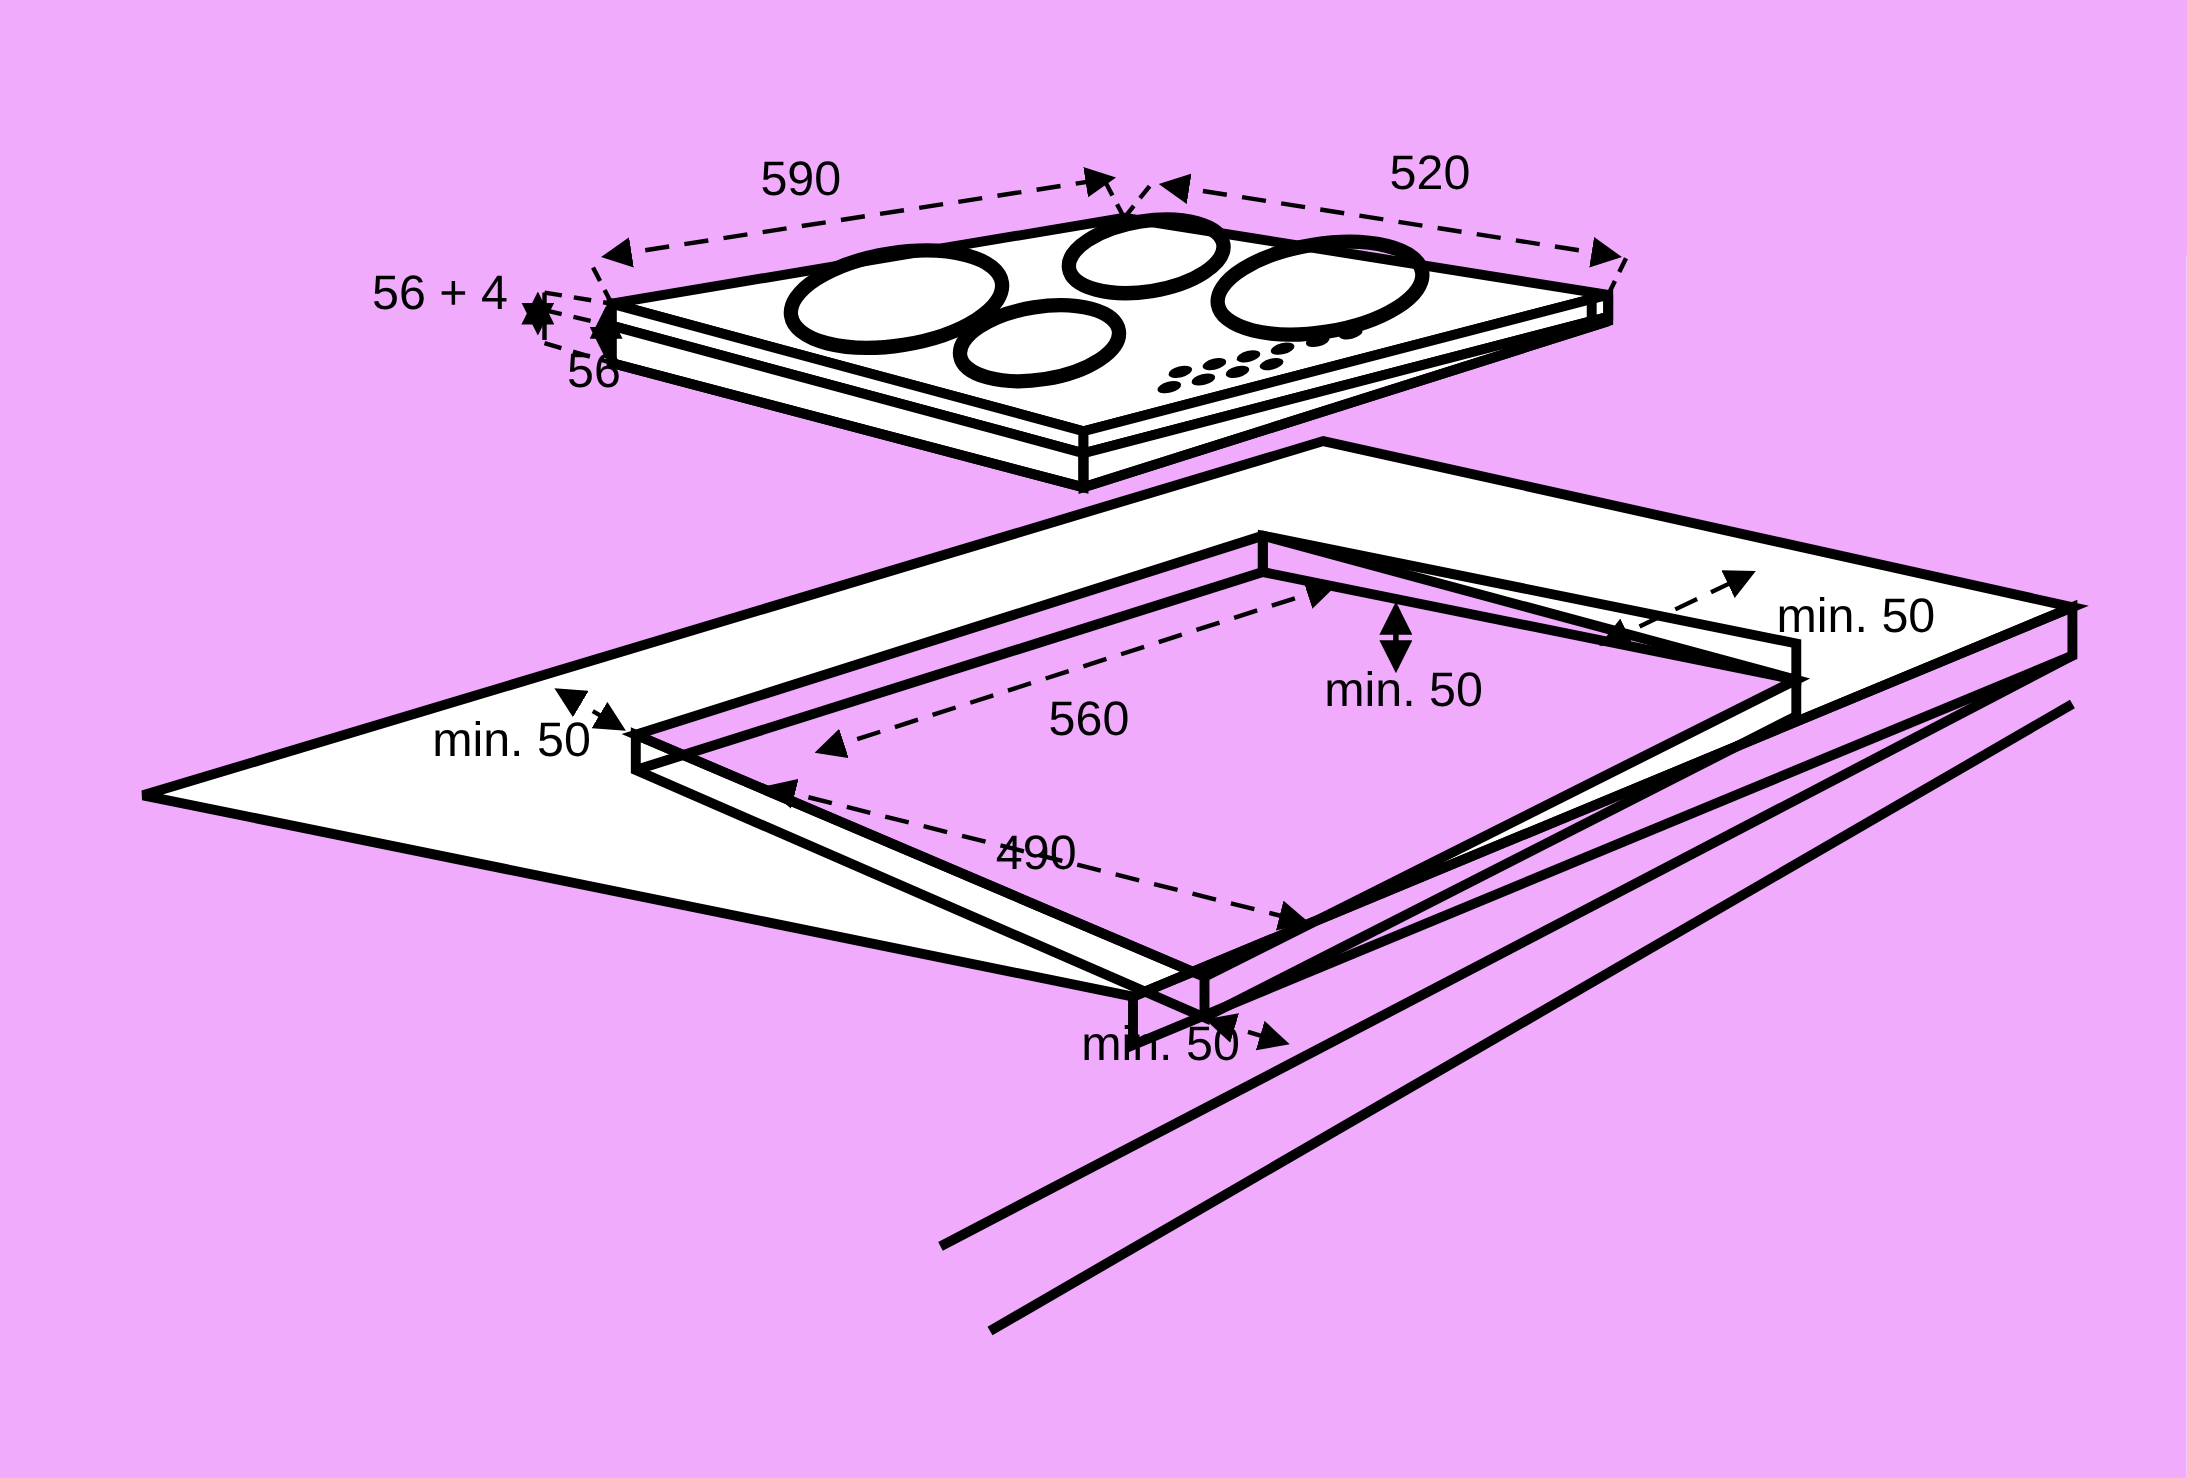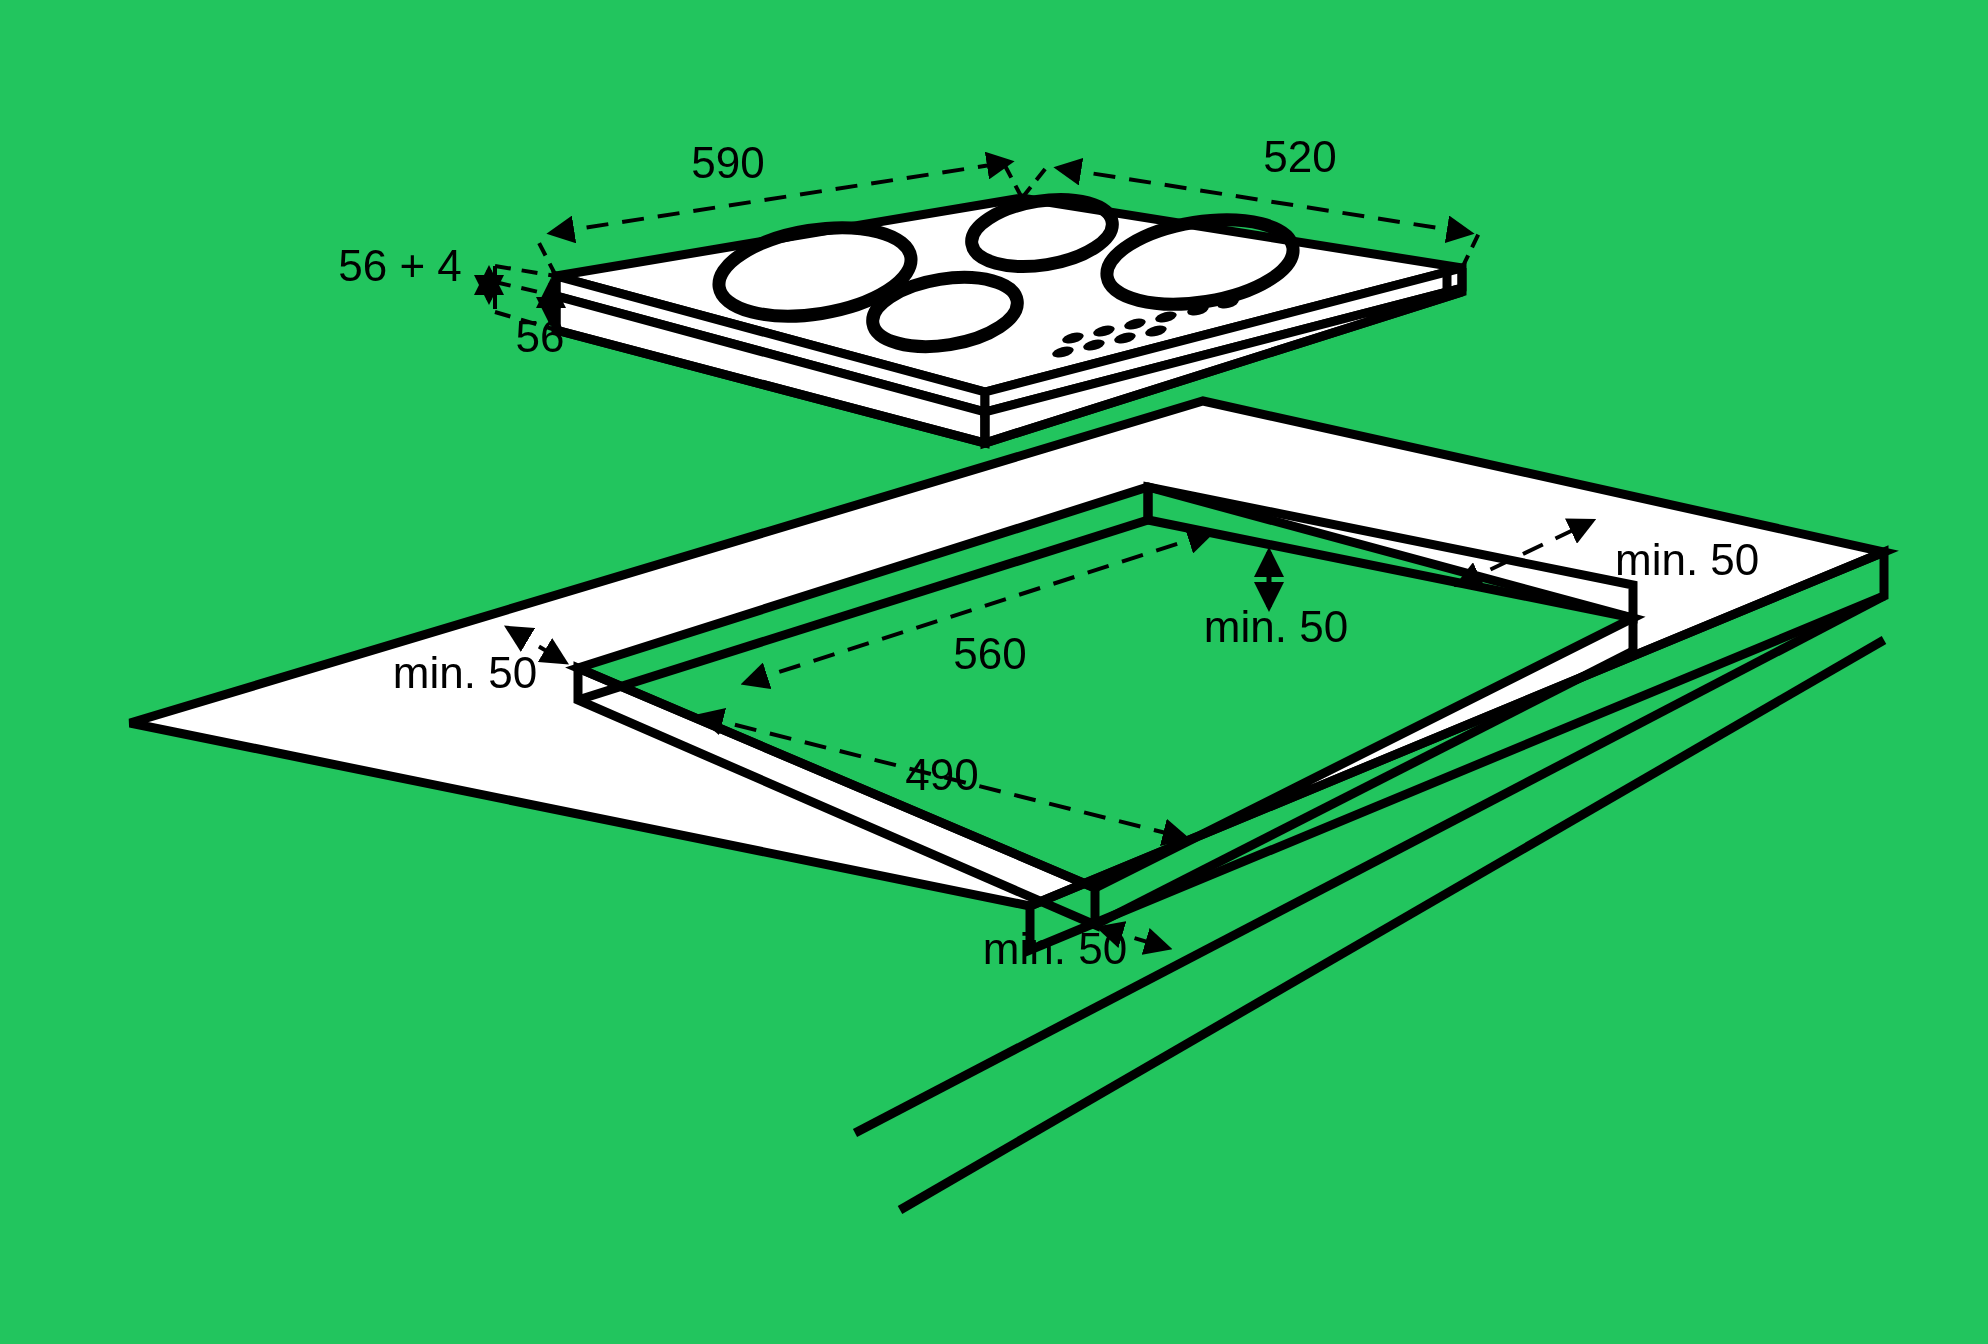--- a/index.html
+++ b/index.html
@@ -8,21 +8,21 @@
     padding: 0;
     background: #ffffff;
   }
   body {
     font-family: "Liberation Sans", sans-serif;
   }
   #diagram-root {
     position: relative;
     width: 1988px;
     height: 1344px;
-    background: #22c55e;
+    background: #f0abfc;
     overflow: hidden;
   }
   #diagram-svg {
     position: absolute;
     left: 0;
     top: 0;
     width: 1988px;
     height: 1344px;
     display: block;
   }

